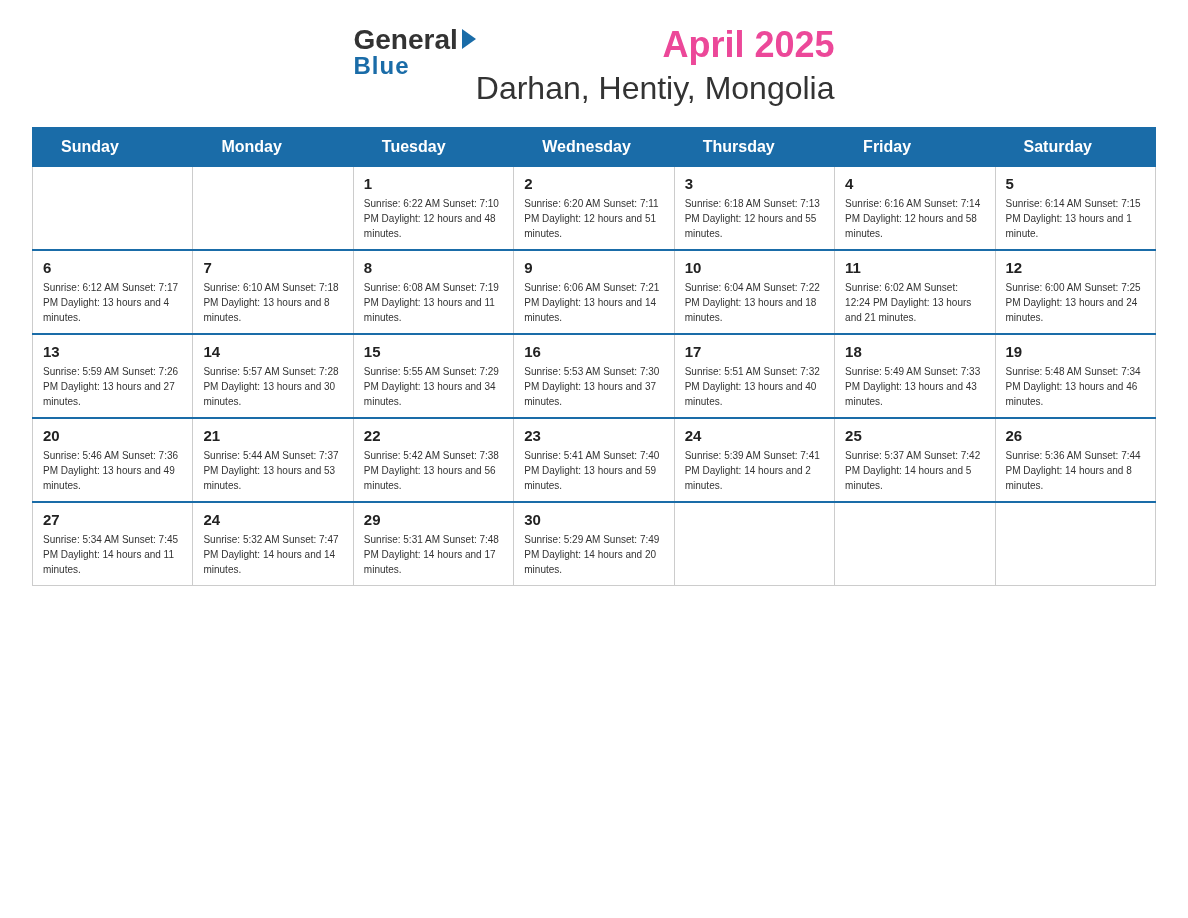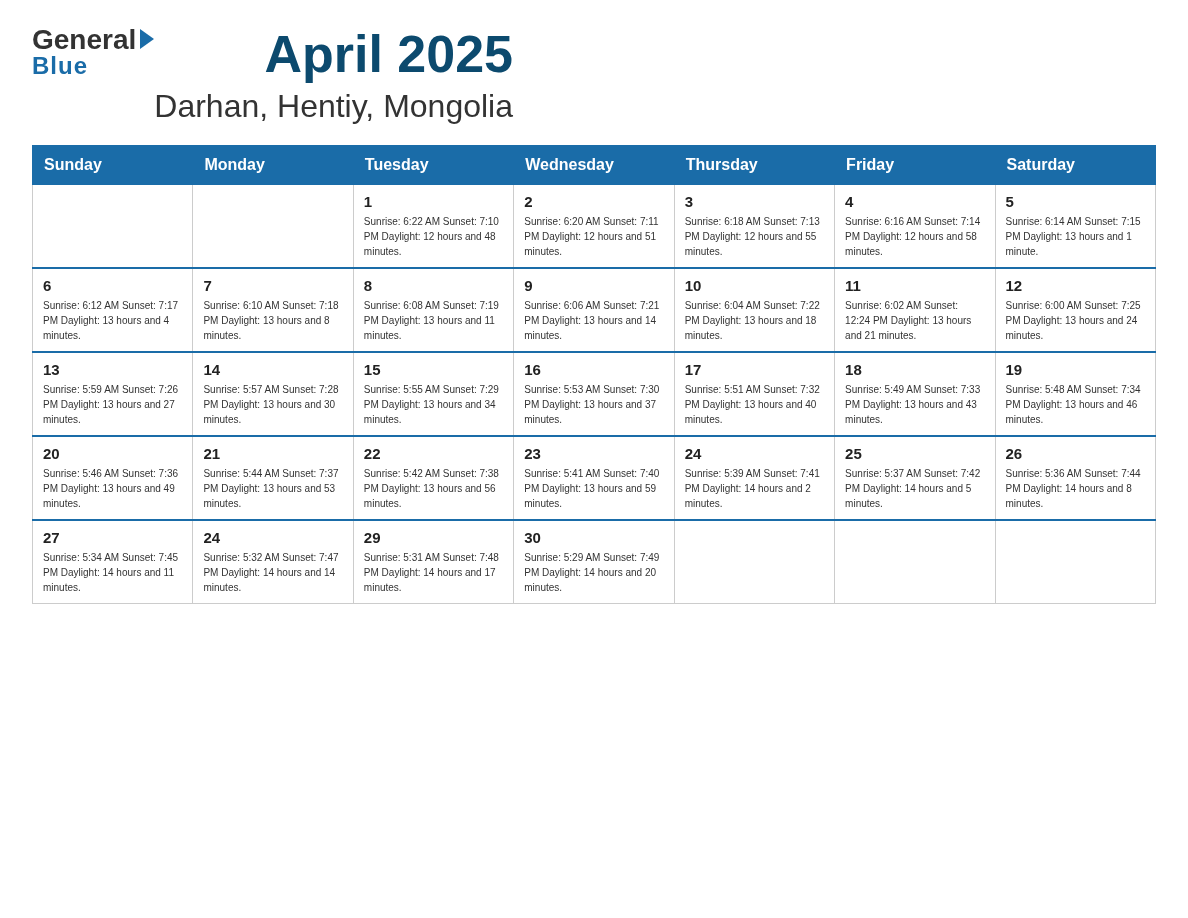--- a/index.html
+++ b/index.html
@@ -5,21 +5,21 @@
     * { box-sizing: border-box; margin: 0; padding: 0; }
     body {
       font-family: Arial, sans-serif;
       background: #fff;
       padding: 24px 32px;
       width: 1188px;
       min-height: 918px;
     }
     .header {
       display: flex;
-      justify-content: flex-start;
+      justify-content: center;
       align-items: flex-start;
       margin-bottom: 20px;
     }
     .logo {
       display: flex;
       flex-direction: column;
       align-items: flex-start;
     }
     .logo-general {
       font-size: 28px;
@@ -41,40 +41,40 @@
       font-size: 24px;
       font-weight: bold;
       color: #1a6ca8;
       margin-top: -4px;
       letter-spacing: 1px;
     }
     .title-block {
       text-align: right;
     }
     .month-title {
-      font-size: 52px;
-      font-weight: bold;
-      color: #0c4a6e;
+      font-size: 36px;
+      font-weight: bold;
+      color: #ec4899;
     }
     .location-title {
       font-size: 32px;
       color: #333;
       margin-top: 4px;
     }
     .calendar {
       width: 100%;
       border-collapse: collapse;
       border: 1px solid #aaa;
     }
     .calendar th {
       background: #1a6ca8;
       color: #fff;
       font-size: 16px;
       font-weight: bold;
-      padding: 10px 11px;
+      padding: 10px 28px;
       text-align: left;
       border: 1px solid #1a6ca8;
     }
     .calendar td {
       width: calc(100% / 7);
       vertical-align: top;
       padding: 8px 10px;
       border: 1px solid #ccc;
       font-size: 13px;
       color: #333;

